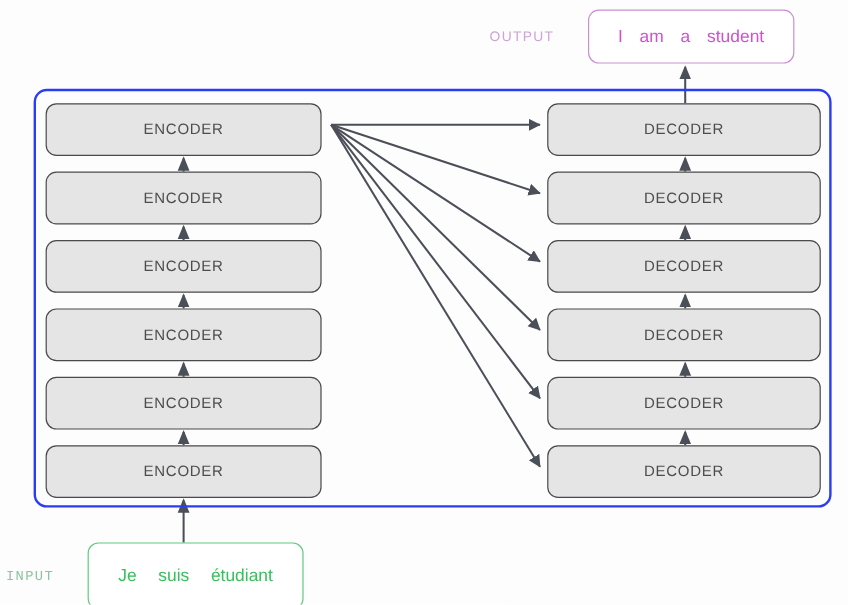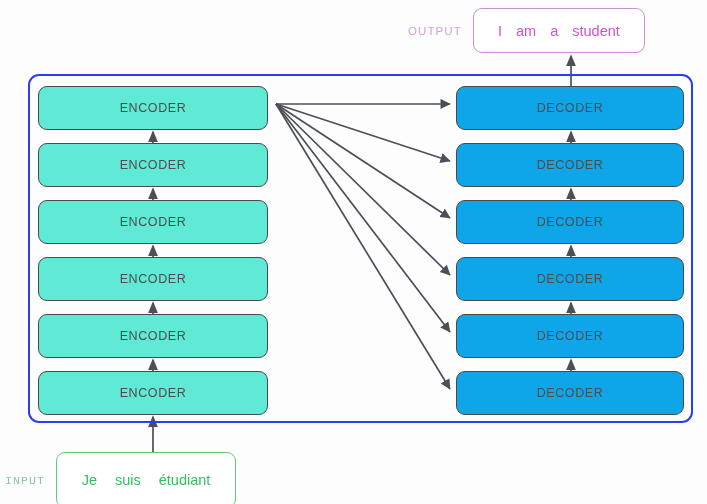--- a/index.html
+++ b/index.html
@@ -60,46 +60,46 @@
     border-radius: 9px;
     box-sizing: border-box;
     display: flex;
     align-items: center;
     justify-content: center;
     font-size: 12.5px;
     letter-spacing: 0.6px;
     color: #4d4d4d;
   }
   .encoder-block {
-    background: #5eead4;
+    background: #e5e5e5;
     border: 1.6px solid #4a4a4a;
   }
   .decoder-block {
-    background: #0ea5e9;
+    background: #e5e5e5;
     border: 1.6px solid #4a4a4a;
   }
   
   #output-group {
     position: absolute;
     left: 408px;
     top: 8px;
     display: flex;
     align-items: center;
   }
   #input-group {
     position: absolute;
     left: 5px;
     top: 452px;
     display: flex;
     align-items: center;
   }
   .io-label {
     font-size: 11.5px;
     letter-spacing: 1.1px;
-    margin-right: 11px;
+    margin-right: 28px;
   }
   #output-label { color: #cda4d6; }
   #input-label  { color: #8fc4a2; font-family: Liberation Mono, monospace; }
   .io-box {
     border-radius: 9px;
     box-sizing: border-box;
     display: flex;
     align-items: center;
     justify-content: center;
     background: #ffffff;

